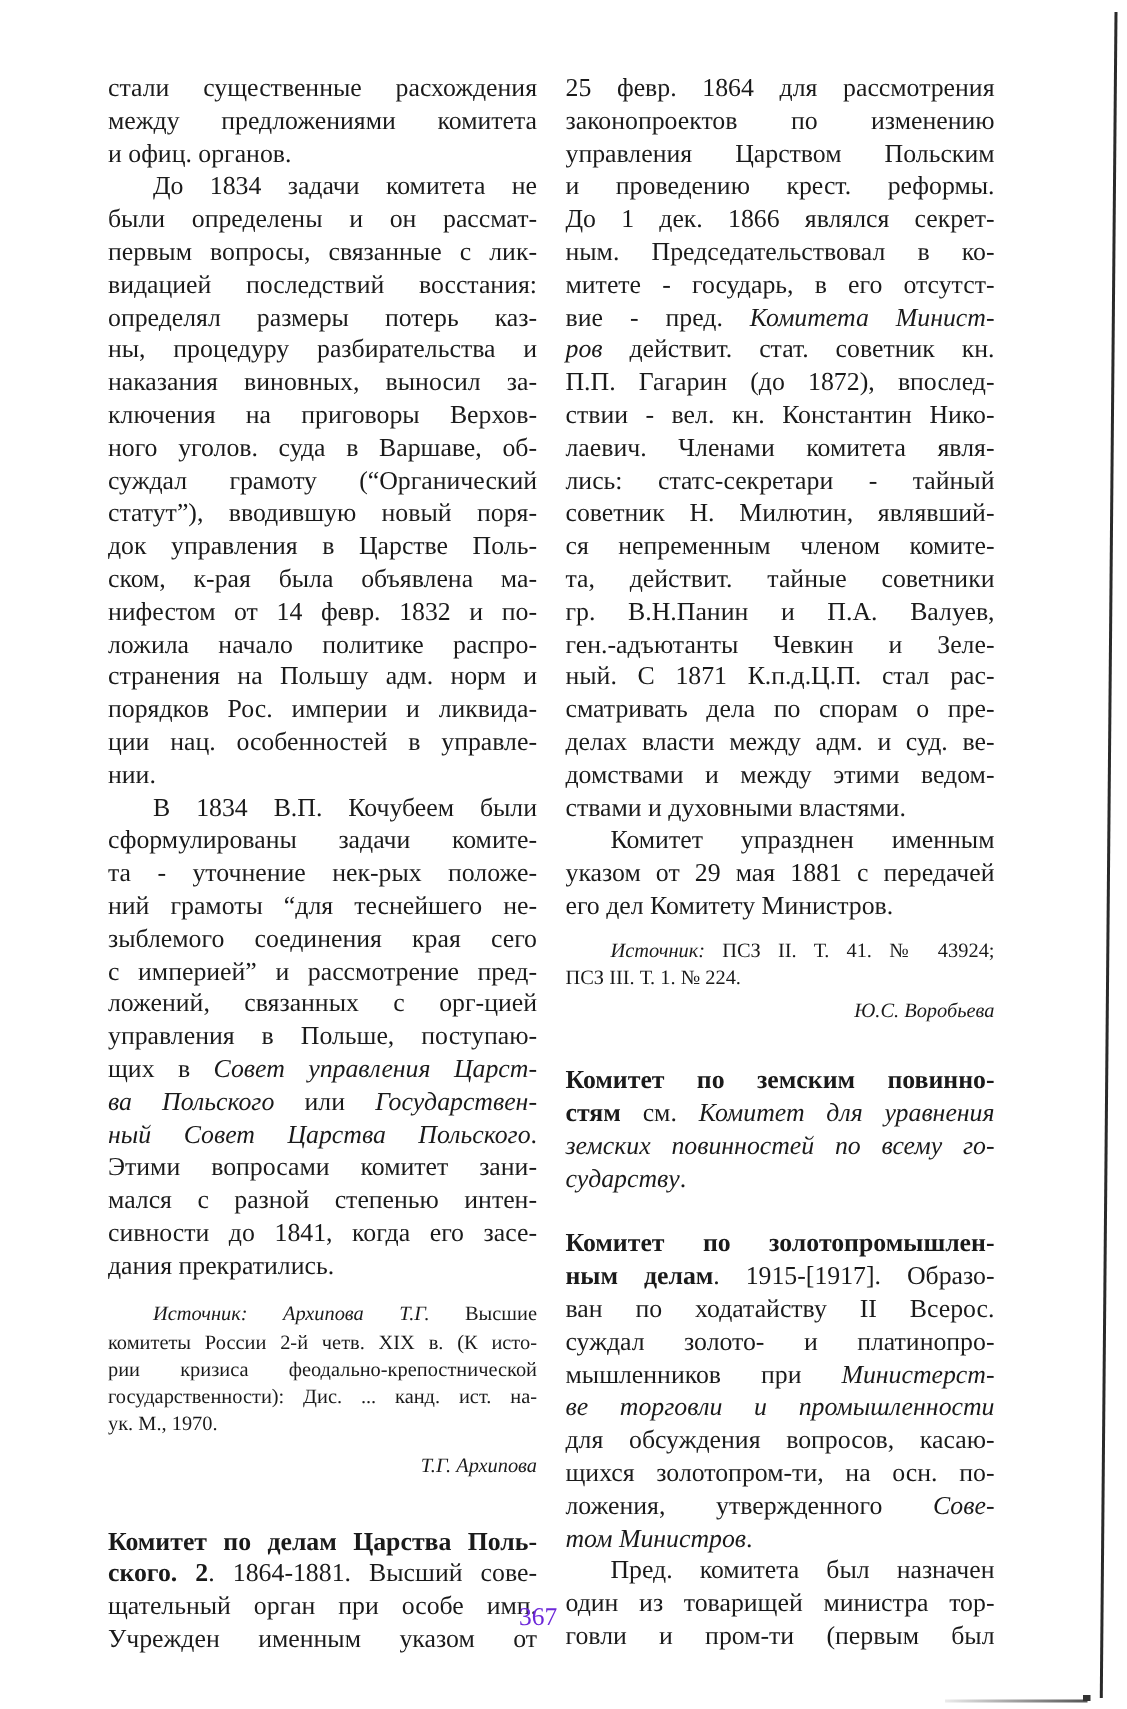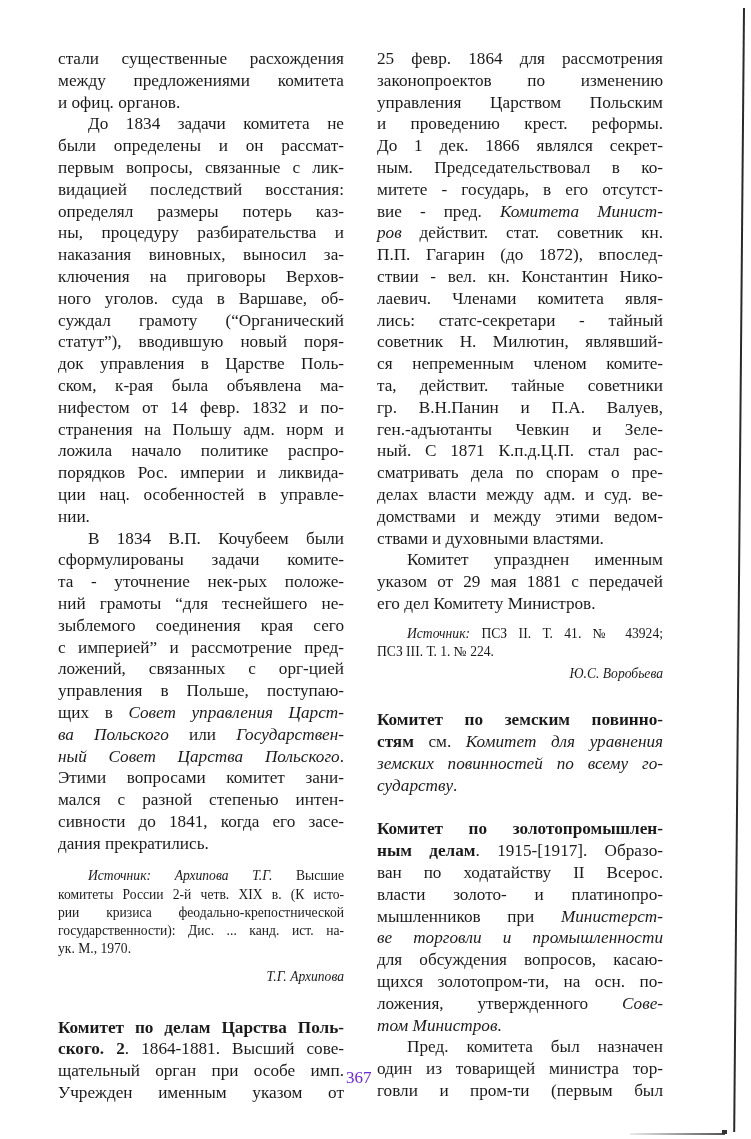--- a/index.html
+++ b/index.html
@@ -2,21 +2,21 @@
 <html><head>
 <meta charset="utf-8">
 <style>
   html, body { margin: 0; padding: 0; }
   body {
     width: 751px; height: 1139px; background: #ffffff; position: relative; overflow: hidden;
     font-family: "Liberation Serif", "DejaVu Serif", serif; color: #1a1a1a;
   }
   .page { position: absolute; left: 0; top: 0; width: 751px; height: 1139px; }
   .col { position: absolute; width: 286px; }
-  .col-left { left: 58px; top: 48px; }
+  .col-left { left: 72px; top: 48px; }
   .col-right { left: 377px; top: 48px; }
   .ln {
     display: block; height: 21.8px; line-height: 21.8px; font-size: 17.2px;
     white-space: nowrap; text-align: justify; text-align-last: justify;
     letter-spacing: 0;
   }
   .ln.last { text-align-last: left; }
   .ln.indent { padding-left: 30px; }
   .ln.right { text-align-last: right; }
   .sm { font-size: 13.6px; height: 18.2px; line-height: 18.2px; }
@@ -56,22 +56,22 @@
         <span class="ln">определял размеры потерь каз-</span>
         <span class="ln">ны, процедуру разбирательства и</span>
         <span class="ln">наказания виновных, выносил за-</span>
         <span class="ln">ключения на приговоры Верхов-</span>
         <span class="ln">ного уголов. суда в Варшаве, об-</span>
         <span class="ln">суждал грамоту (“Органический</span>
         <span class="ln">статут”), вводившую новый поря-</span>
         <span class="ln">док управления в Царстве Поль-</span>
         <span class="ln">ском, к-рая была объявлена ма-</span>
         <span class="ln">нифестом от 14 февр. 1832 и по-</span>
+        <span class="ln">ложила начало политике распро-</span>
         <span class="ln">странения на Польшу адм. норм и</span>
-        <span class="ln">ложила начало политике распро-</span>
         <span class="ln">порядков Рос. империи и ликвида-</span>
         <span class="ln">ции нац. особенностей в управле-</span>
         <span class="ln last">нии.</span>
         <span class="ln indent">В 1834 В.П. Кочубеем были</span>
         <span class="ln">сформулированы задачи комите-</span>
         <span class="ln">та - уточнение нек-рых положе-</span>
         <span class="ln">ний грамоты “для теснейшего не-</span>
         <span class="ln">зыблемого соединения края сего</span>
         <span class="ln">с империей” и рассмотрение пред-</span>
         <span class="ln">ложений, связанных с орг-цией</span>
@@ -152,21 +152,21 @@
       <span class="ln"><b>стям</b><span> см. </span><i>Комитет для уравнения</i></span>
       <span class="ln"><i>земских повинностей по всему го-</i></span>
       <span class="ln last"><i>сударству</i><span>.</span></span>
     </div>
 
     <span class="gap" style="height:22px"></span>
     <div>
       <span class="ln"><b>Комитет по золотопромышлен-</b></span>
       <span class="ln"><b>ным делам</b><span>. 1915-[1917]. Образо-</span></span>
       <span class="ln">ван по ходатайству II Всерос.</span>
-      <span class="ln">власти золото- и платинопро-</span>
+      <span class="ln">суждал золото- и платинопро-</span>
       <span class="ln"><span>мышленников при </span><i>Министерст-</i></span>
       <span class="ln"><i>ве торговли и промышленности</i></span>
       <span class="ln">для обсуждения вопросов, касаю-</span>
       <span class="ln">щихся золотопром-ти, на осн. по-</span>
       <span class="ln"><span>ложения, утвержденного </span><i>Сове-</i></span>
       <span class="ln last"><i>том Министров</i><span>.</span></span>
       <span class="ln indent">Пред. комитета был назначен</span>
       <span class="ln">один из товарищей министра тор-</span>
       <span class="ln">говли и пром-ти (первым был</span>
     </div>

